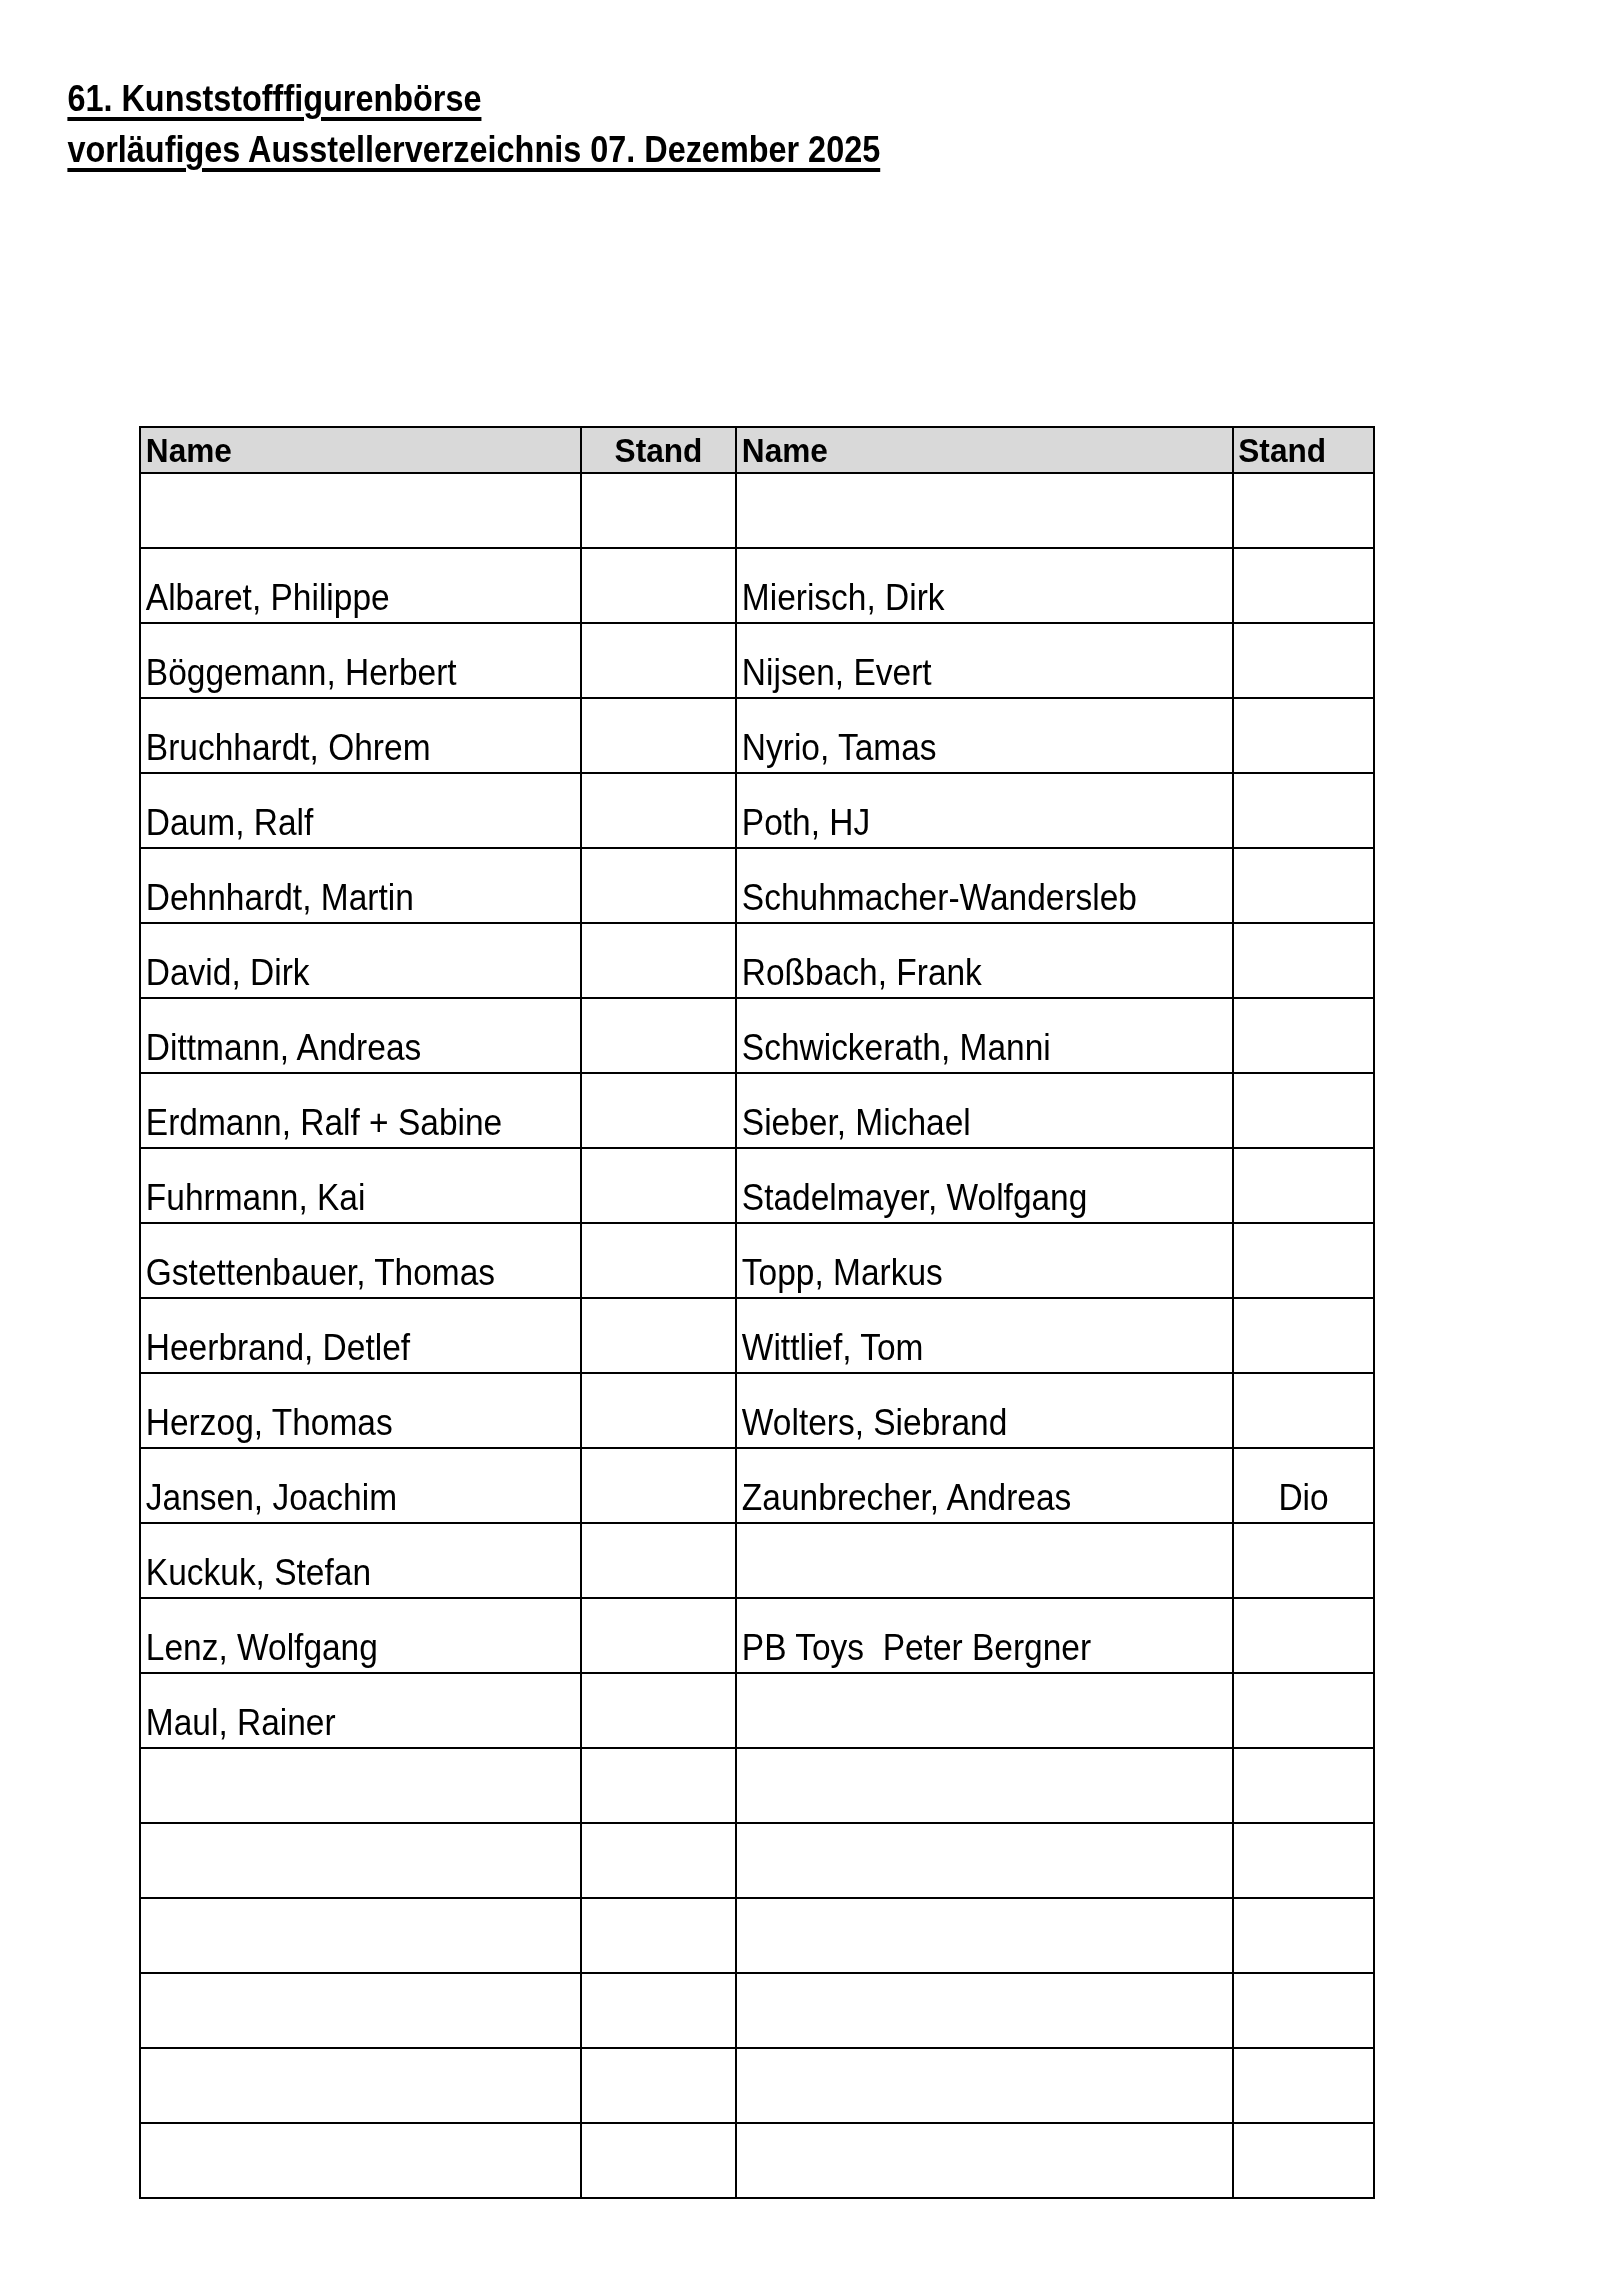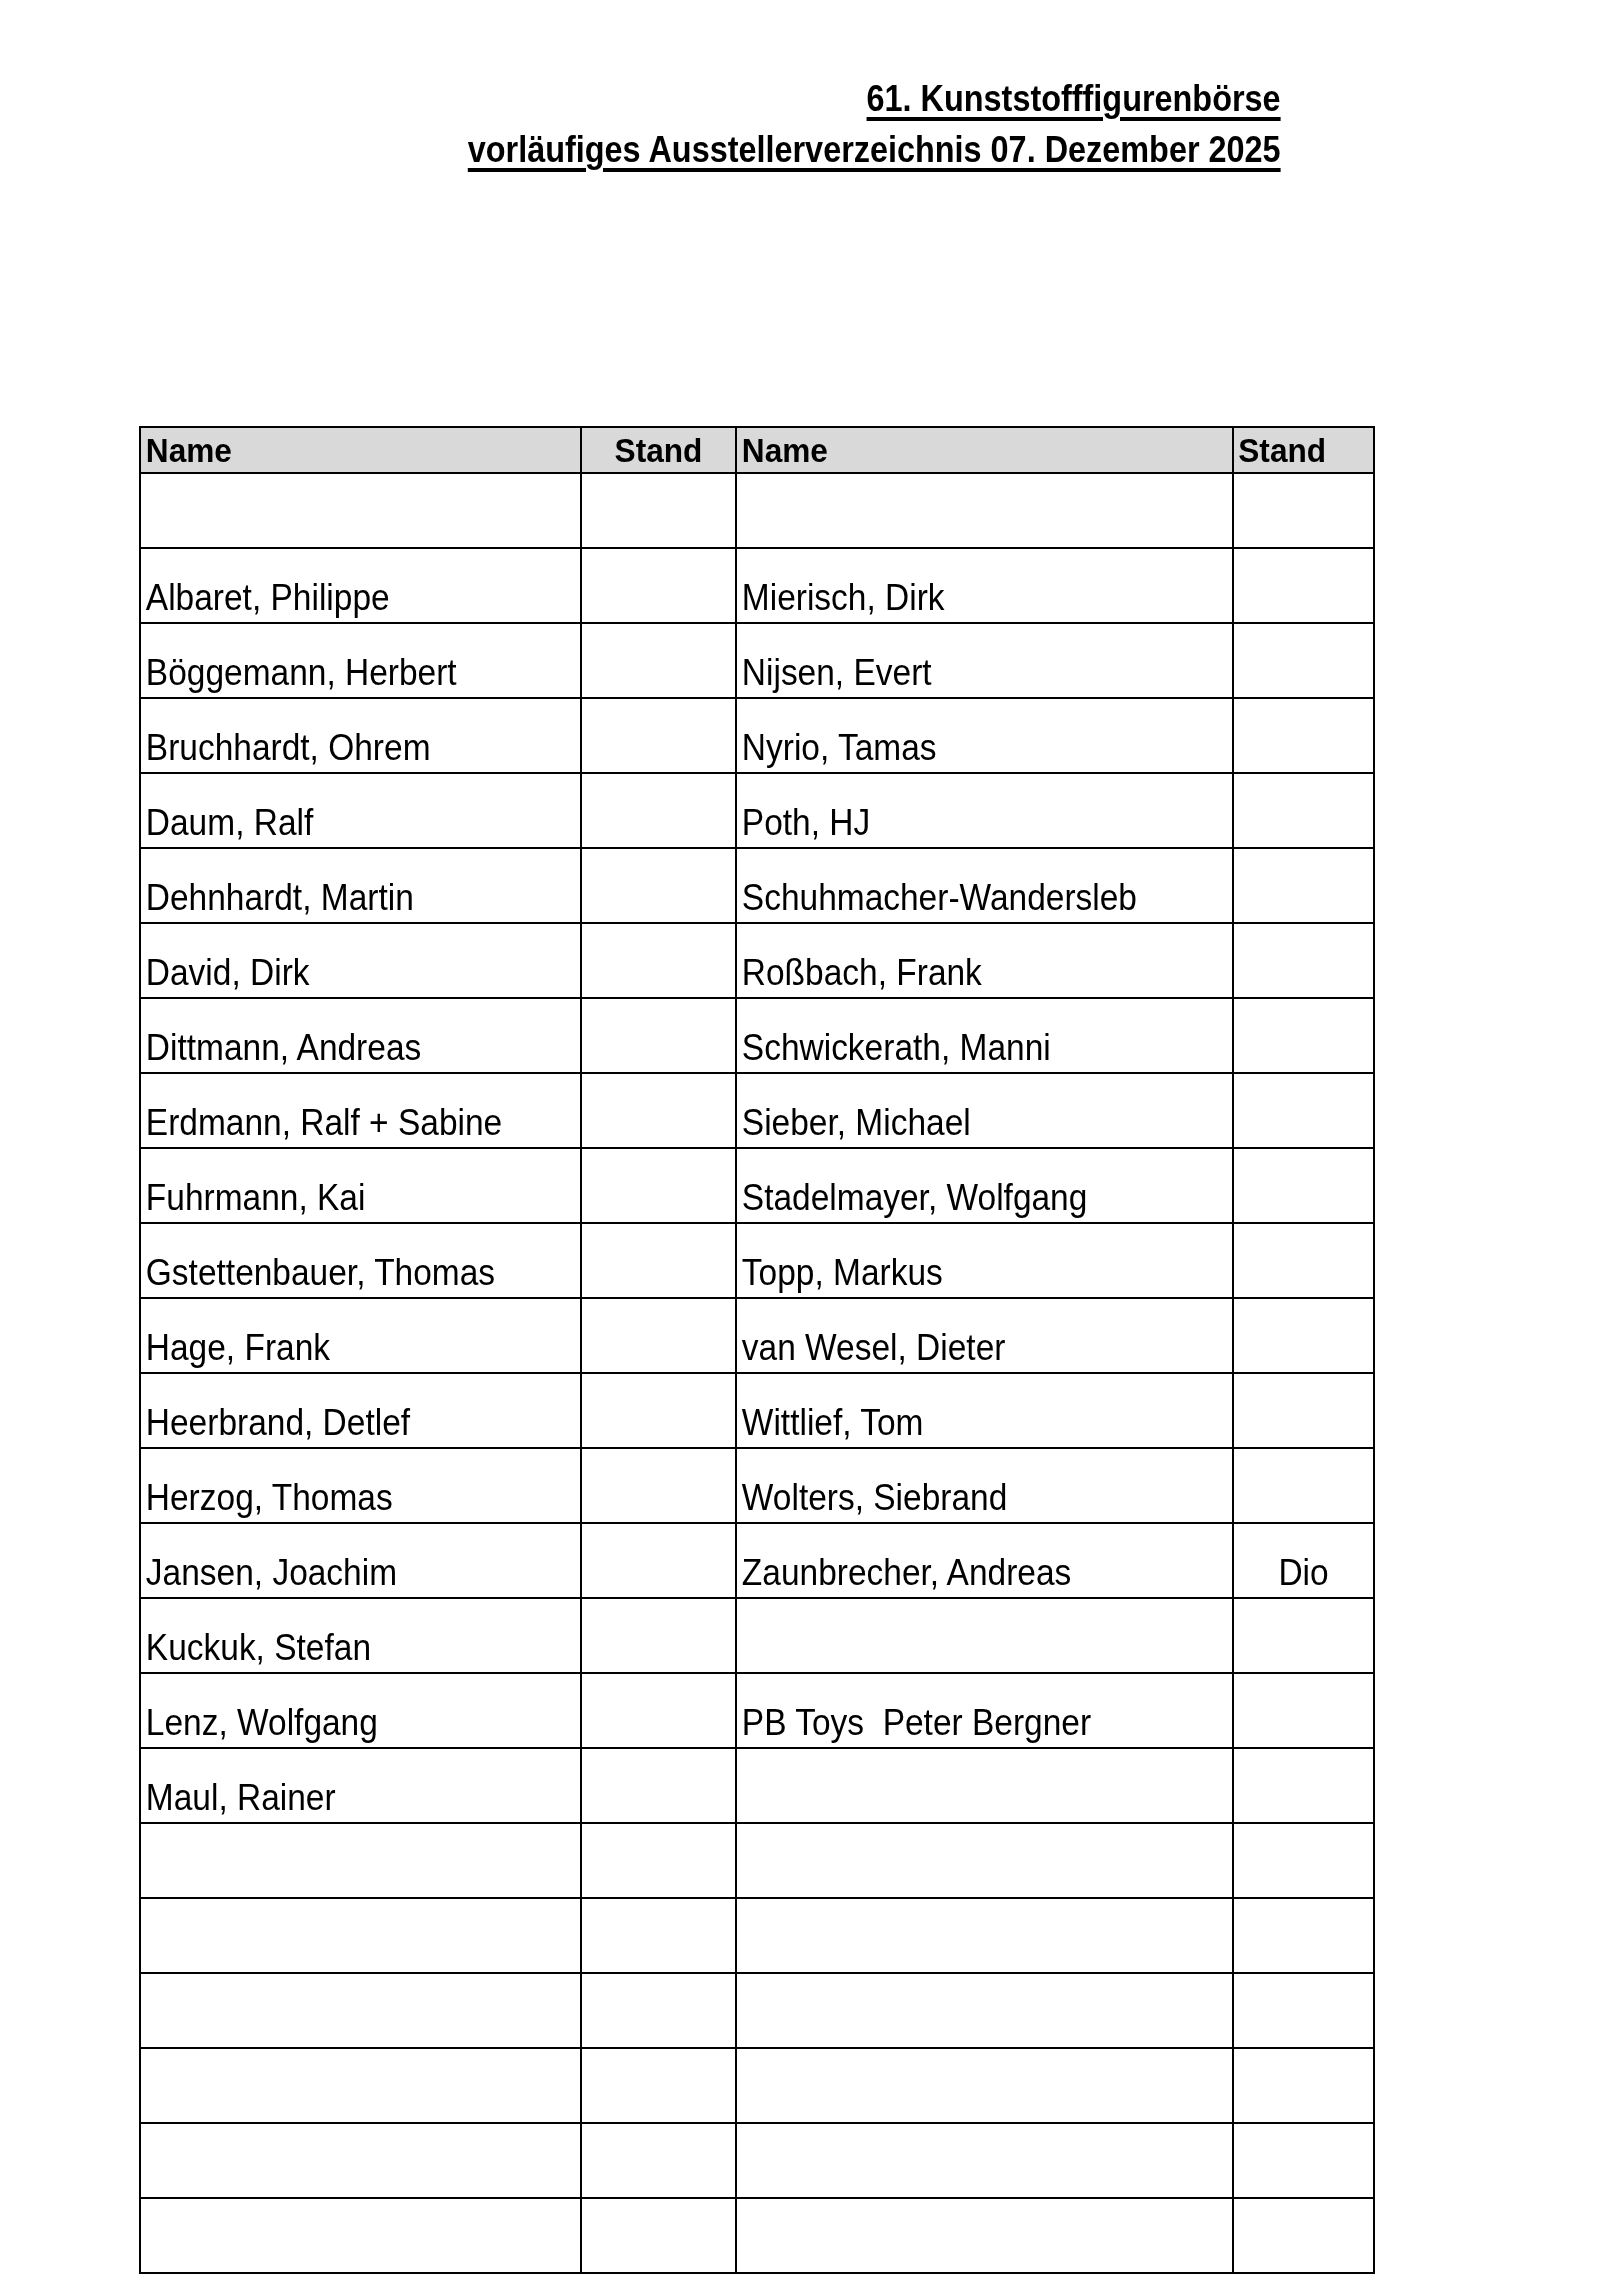--- a/index.html
+++ b/index.html
@@ -15,21 +15,21 @@
     color: #000000;
     overflow: hidden;
   }
 
   
   .title-block {
     position: absolute;
     top: 73px;
     left: 0;
     width: 1348px;
-    text-align: right;
+    text-align: left;
     font-weight: 700;
     font-size: 36px;
     line-height: 51px;
   }
   .title-line {
     text-decoration: underline;
     text-decoration-thickness: 3.9px;
     text-underline-offset: 5.9px;
     transform: scaleX(0.90);
     transform-origin: 50% 50%;
@@ -273,34 +273,20 @@
           </td>
           <td class="name-cell">
             <div class="cell-text">Topp, Markus</div>
           </td>
           <td class="stand-cell">
             <div class="cell-text"></div>
           </td>
         </tr>
         <tr>
           <td class="name-cell">
-            <div class="cell-text">Hage, Frank</div>
-          </td>
-          <td class="stand-cell">
-            <div class="cell-text"></div>
-          </td>
-          <td class="name-cell">
-            <div class="cell-text">van Wesel, Dieter</div>
-          </td>
-          <td class="stand-cell">
-            <div class="cell-text"></div>
-          </td>
-        </tr>
-        <tr>
-          <td class="name-cell">
             <div class="cell-text">Heerbrand, Detlef</div>
           </td>
           <td class="stand-cell">
             <div class="cell-text"></div>
           </td>
           <td class="name-cell">
             <div class="cell-text">Wittlief, Tom</div>
           </td>
           <td class="stand-cell">
             <div class="cell-text"></div>

